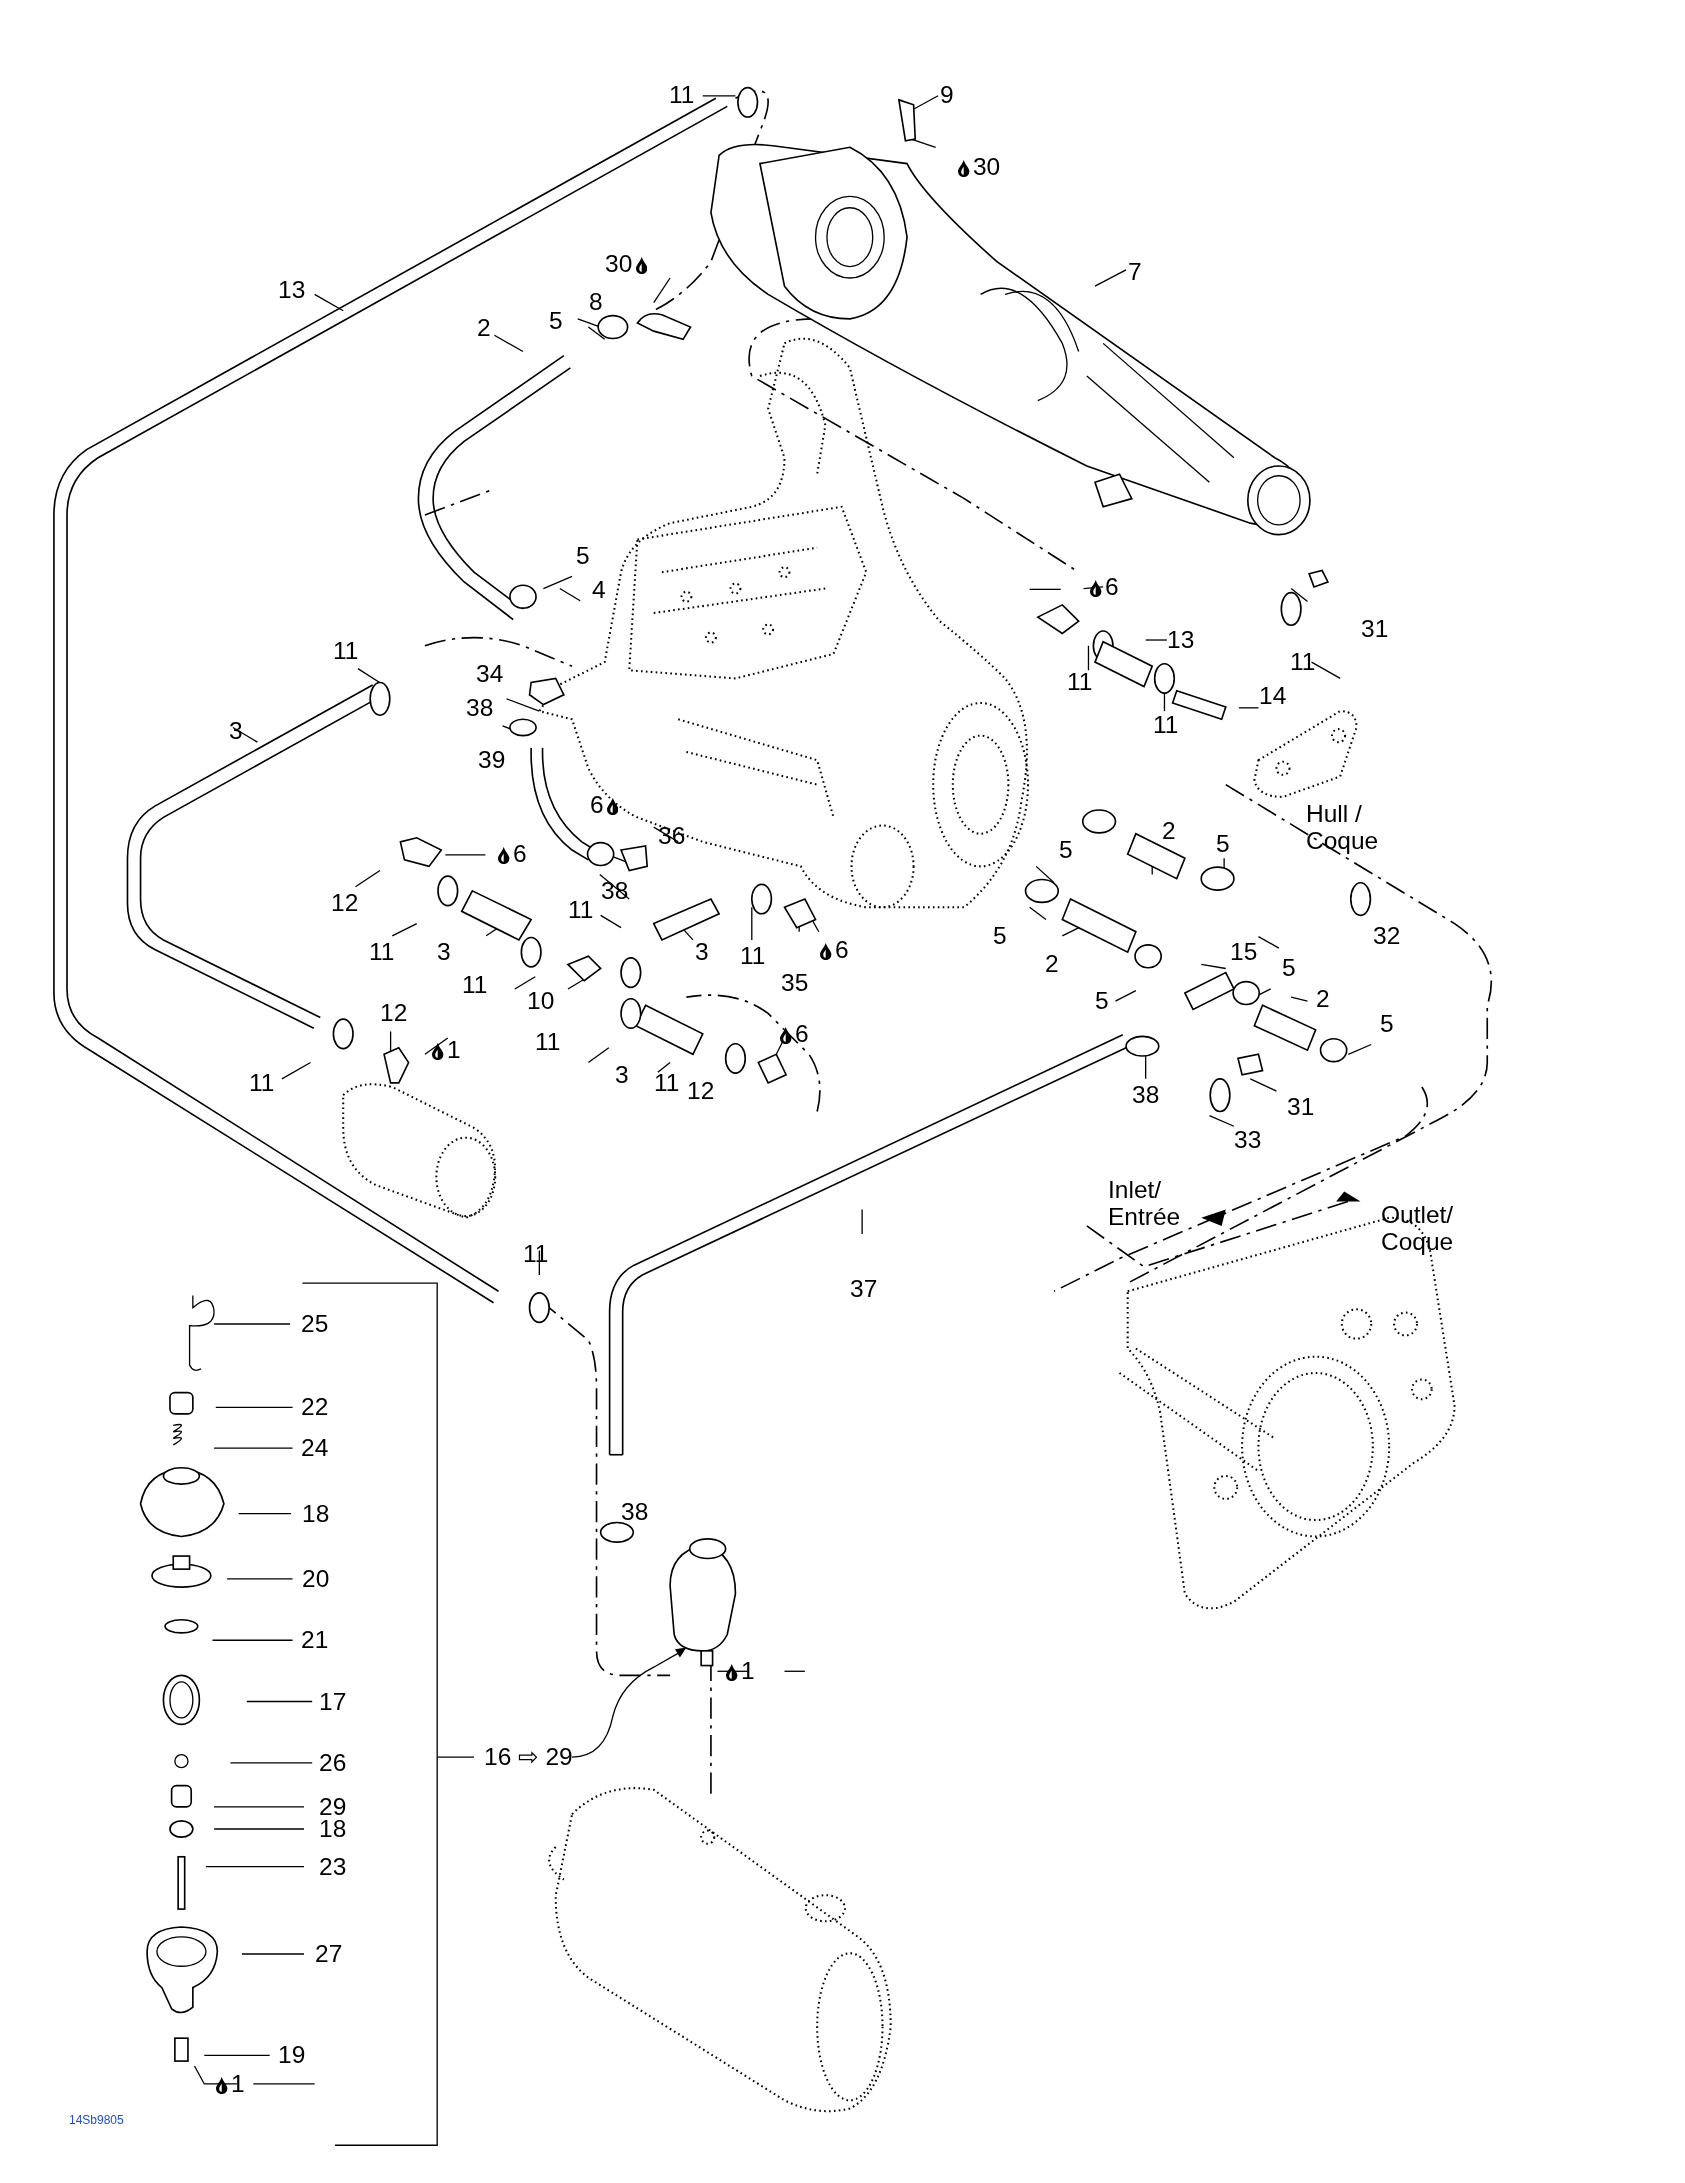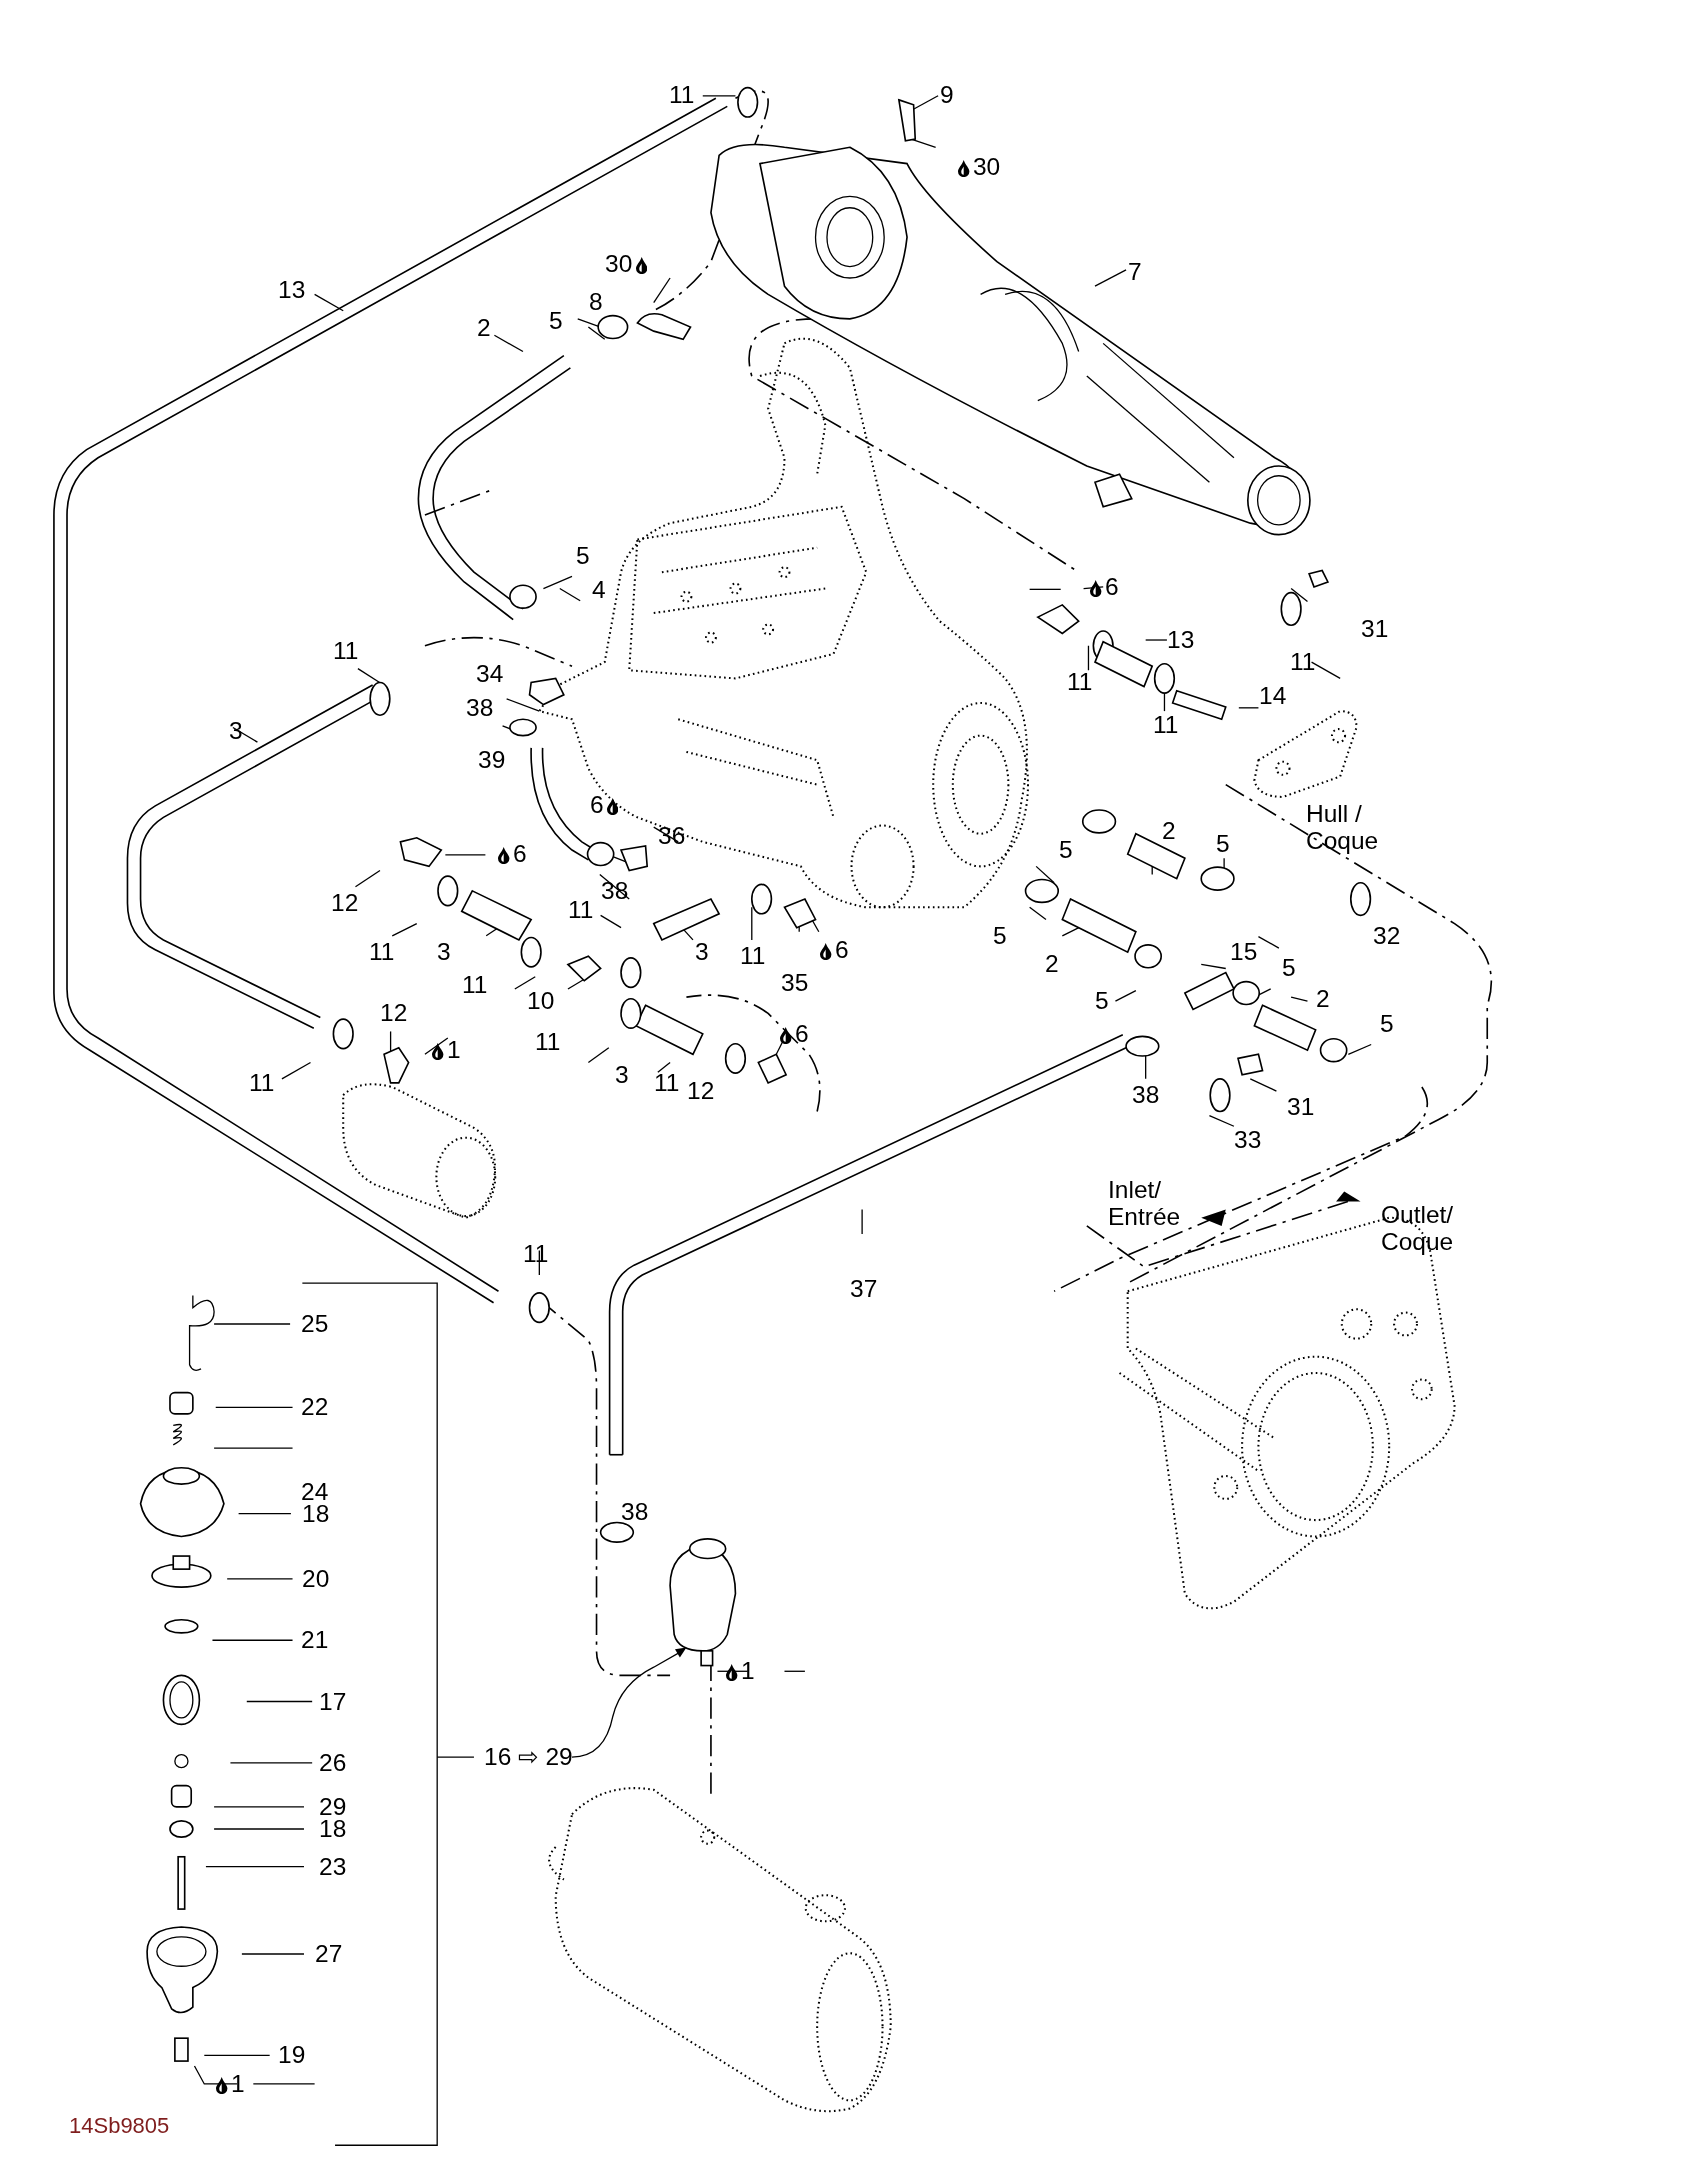--- a/index.html
+++ b/index.html
@@ -1,20 +1,20 @@
 <!DOCTYPE html>
 <html style="font-size:13px"><head>
 <meta charset="utf-8">
 <style>
   html, body { margin: 0; padding: 0; background: #ffffff; }
   body { width: 1685px; height: 2183px; position: relative; overflow: hidden; font-family: "Liberation Sans", sans-serif; color: #000; }
   #diagram { position: absolute; left: 0; top: 0; width: 1685px; height: 2183px; }
   .callout { position: absolute; font-family: "Liberation Sans", sans-serif; font-size: 24.5px; line-height: 1; white-space: nowrap; color: #000; }
   .note { position: absolute; font-family: "Liberation Sans", sans-serif; font-size: 24.5px; line-height: 1.1; color: #000; white-space: nowrap; }
-  .code { position: absolute; font-family: "Liberation Sans", sans-serif; font-size: 22px; color: #7f1d1d; }
+  .code { position: absolute; font-family: "Liberation Sans", sans-serif; font-size: 12px; color: #1d4ed8; }
   .drop { display: inline-block; width: 11.4px; height: 16.3px; vertical-align: -1.6px; margin: 0 3.3px; }
   svg .solid { stroke: #000; stroke-width: 2; fill: none; }
   svg .thin { stroke: #000; stroke-width: 1.6; fill: none; }
   svg .dashdot { stroke: #000; stroke-width: 2; fill: none; stroke-dasharray: 26 8 4 8; }
   svg .dotted { stroke: #000; stroke-width: 2.5; fill: none; stroke-dasharray: 2 4; }
   svg .part { stroke: #000; stroke-width: 2; fill: #fff; }
   svg .fillblack { fill: #000; stroke: none; }
 </style>
 </head>
 <body>
@@ -370,21 +370,21 @@
     <div class="callout" style="left: 1095px; top: 989px;"><span>5</span></div>
     <div class="callout" style="left: 1316px; top: 987px;"><span>2</span></div>
     <div class="callout" style="left: 1380px; top: 1012px;"><span>5</span></div>
     <div class="callout" style="left: 1132px; top: 1083px;"><span>38</span></div>
     <div class="callout" style="left: 1287px; top: 1095px;"><span>31</span></div>
     <div class="callout" style="left: 1234px; top: 1128px;"><span>33</span></div>
     <div class="callout" style="left: 850px; top: 1277px;"><span>37</span></div>
     <div class="callout" style="left: 523px; top: 1242px;"><span>11</span></div>
     <div class="callout" style="left: 301px; top: 1312px;"><span>25</span></div>
     <div class="callout" style="left: 301px; top: 1395px;"><span>22</span></div>
-    <div class="callout" style="left: 301px; top: 1436px; margin-top: 44px;"><span>24</span></div>
+    <div class="callout" style="left: 301px; top: 1436px;"><span>24</span></div>
     <div class="callout" style="left: 302px; top: 1502px;"><span>18</span></div>
     <div class="callout" style="left: 621px; top: 1500px;"><span>38</span></div>
     <div class="callout" style="left: 302px; top: 1567px;"><span>20</span></div>
     <div class="callout" style="left: 301px; top: 1628px;"><span>21</span></div>
     <div class="callout" style="left: 723px; top: 1659px;"><svg class="drop" viewBox="0 0 14 20">
         <path d="M7,0 C9,6 14,10 14,14 A7,7 0 0 1 0,14 C0,10 5,6 7,0 Z" fill="#000"></path>
         <path d="M7,8 C6,10 4,12 4,14 A3,4 0 0 0 7,18 Z" fill="#fff"></path>
       </svg><span>1</span></div>
     <div class="callout" style="left: 319px; top: 1690px;"><span>17</span></div>
     <div class="callout" style="left: 319px; top: 1751px;"><span>26</span></div>

